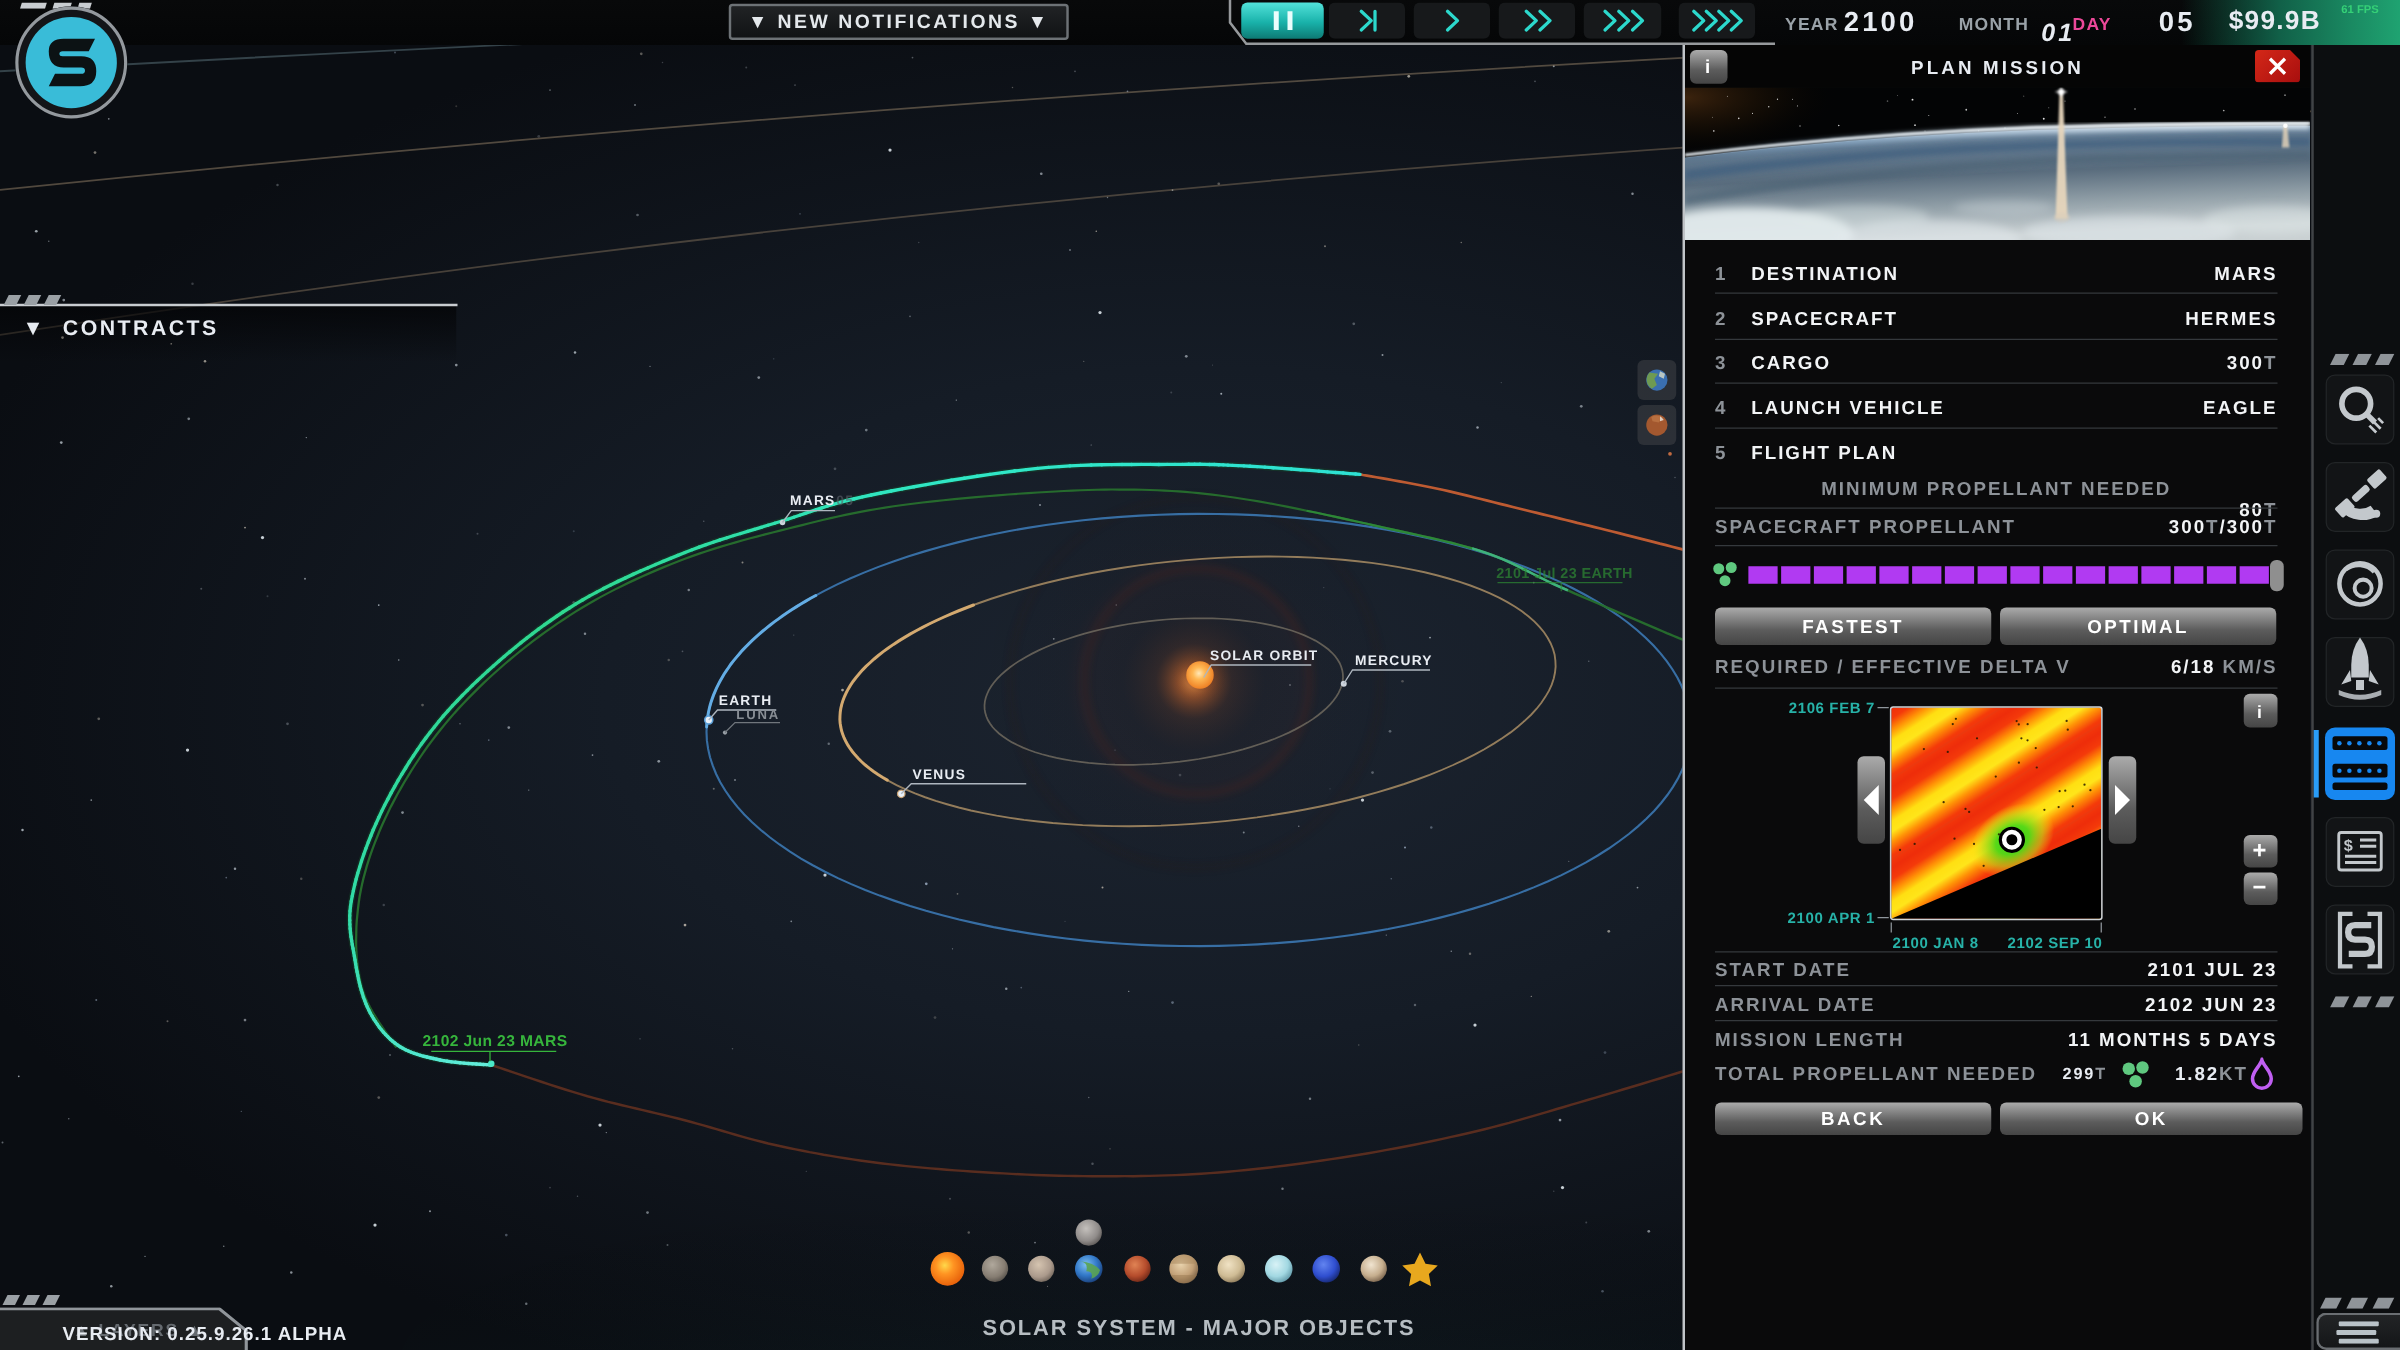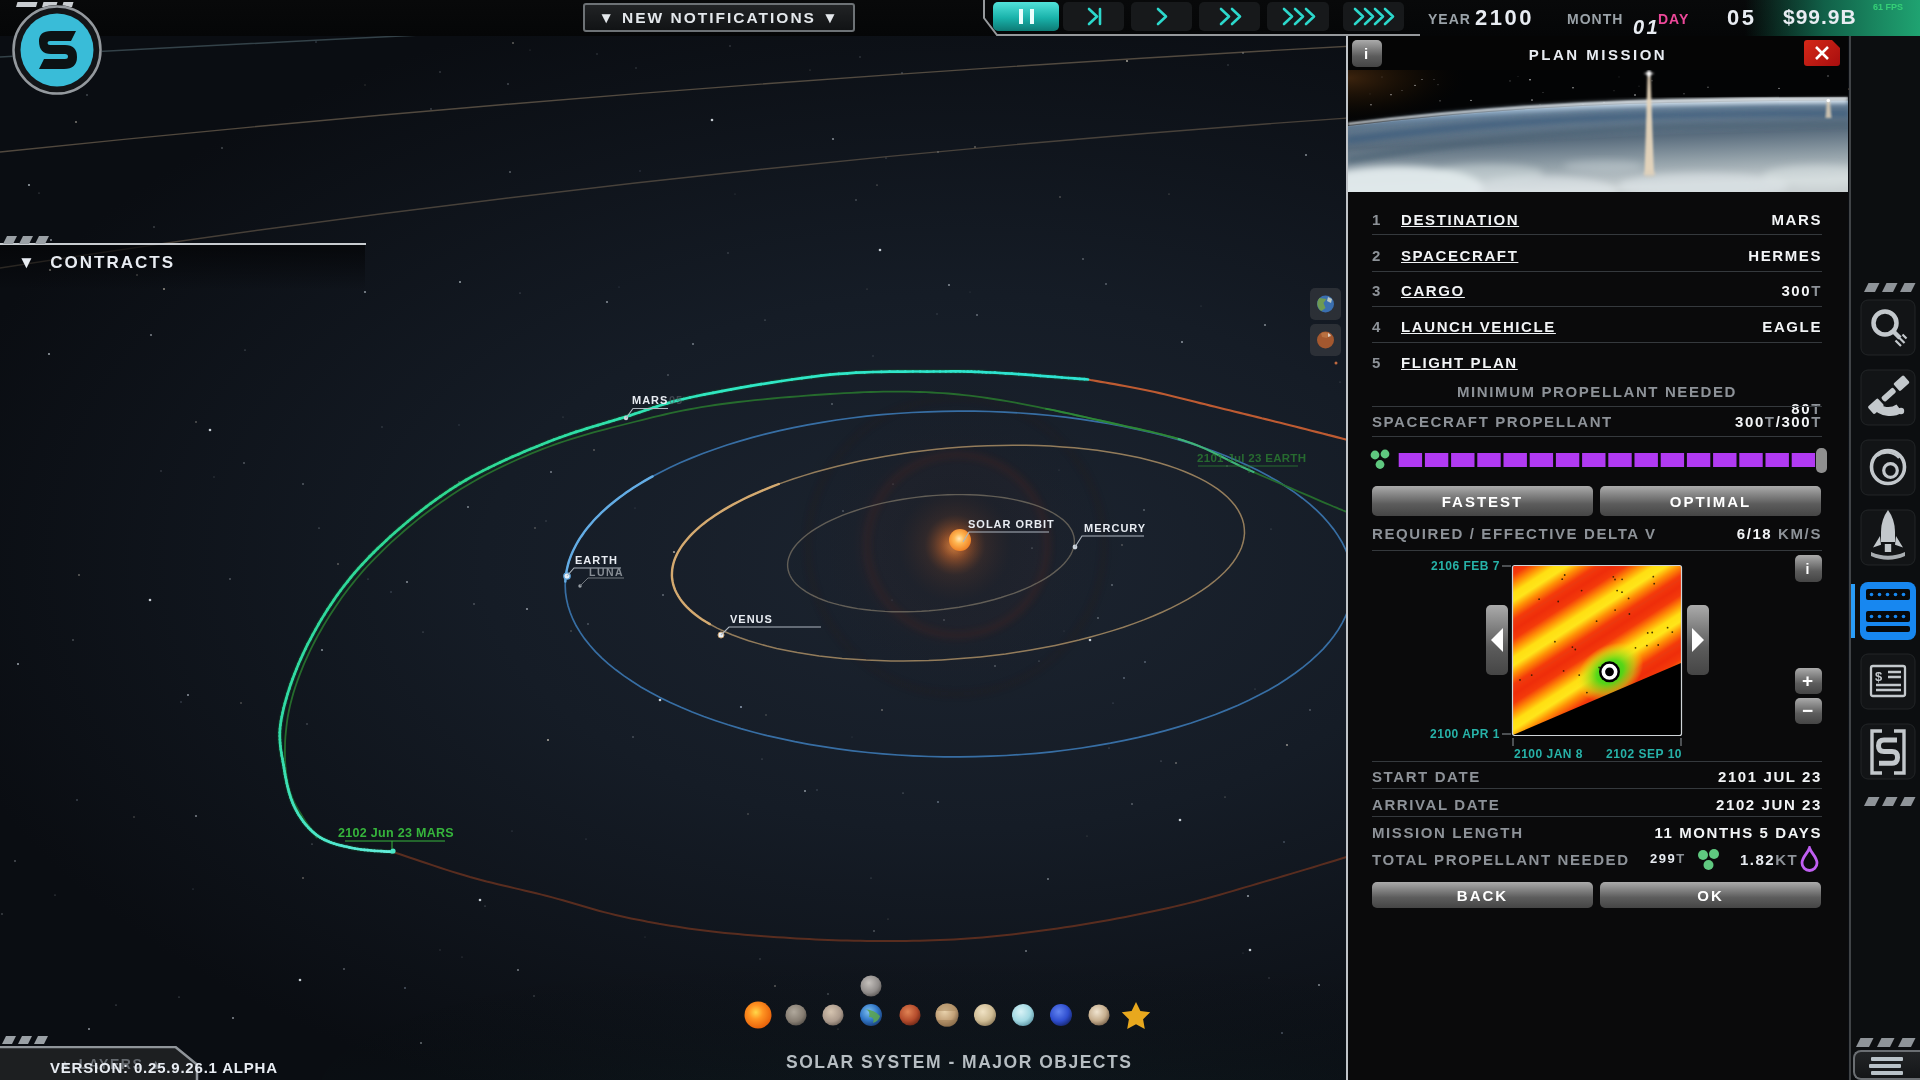--- a/index.html
+++ b/index.html
@@ -5,21 +5,21 @@
   html,body { width:1920px; height:1080px; overflow:hidden; background:#07090c;
     font-family:"Liberation Sans", sans-serif; }
   .abs { position:absolute; }
   .lbl { position:absolute; color:#e8ecf2; font-weight:bold; letter-spacing:1.5px; white-space:nowrap; }
   .gbtn { position:absolute; border-radius:5px; color:#fff; font-weight:bold;
      background:linear-gradient(to bottom,#ababab 0%,#8e8e8e 22%,#5c5c5c 60%,#454545 100%);
      display:flex; align-items:center; justify-content:center;
      text-align:center; letter-spacing:2px; }
   .row { position:absolute; left:1372px; width:450px; display:flex; align-items:center; }
   .row .num { color:#8d9298; width:29px; font-size:15px; font-weight:bold; }
-  .row .lab { color:#f2f4f6; font-size:15px; font-weight:bold; letter-spacing:1.6px;text-decoration:underline; }
+  .row .lab { color:#f2f4f6; font-size:15px; font-weight:bold; letter-spacing:1.6px; }
   .row .glab { color:#8d9298; font-size:15px; font-weight:bold; letter-spacing:1.6px; }
   .row .val { margin-left:auto; color:#f2f4f6; font-size:15px; font-weight:bold; letter-spacing:1.6px; }
   .div { position:absolute; left:1372px; width:450px; height:1px; background:#35393d; }
 </style></head>
 <body>
 
 <svg class="abs" style="left:0;top:0" width="1920" height="1080" viewBox="0 0 1920 1080">
   <defs>
     <radialGradient id="bgglow" cx="50%" cy="52%" r="55%">
       <stop offset="0%" stop-color="#1c2430"></stop>
@@ -982,21 +982,21 @@
       <circle cx="20" cy="8" r="5"></circle>
       <circle cx="14.5" cy="19" r="5"></circle>
     </g>
   </svg>
 <div class="lbl" style="left:1740px;top:851px;font-size:15px;">1.82<span style="color:#8d9298">KT</span></div>
 <svg class="abs" style="left:1800px;top:846px" width="19" height="26" viewBox="0 0 19 26">
   <path d="M 9.5,2 C 11,7 17,11 17,17 a 7.5,7.5 0 0 1 -15,0 C 2,11 8,7 9.5,2 Z" fill="none" stroke="#c05ff2" stroke-width="2.8"></path>
 </svg>
 
 <div class="gbtn" style="left:1372px;top:882px;width:221px;height:26px;font-size:15px;">BACK</div>
-<div class="gbtn" style="left:1600px;top:882px;width:221px;height:26px;font-size:15px;">OK</div>
+<div class="gbtn" style="left:1600px;top:882px;width:242px;height:26px;font-size:15px;">OK</div>
 
 <div class="abs" style="left:1849px;top:36px;width:71px;height:1044px;background:#0c0e10;border-left:2px solid #404346;"></div>
 <svg class="abs" style="left:1864px;top:283px" width="56" height="9" viewBox="0 0 56 9">
     <g fill="#8f9499">
       <path d="M 0,9 l 4.5,-9 h 11 l -4.5,9 z"></path>
       <path d="M 18,9 l 4.5,-9 h 11 l -4.5,9 z"></path>
       <path d="M 36,9 l 4.5,-9 h 11 l -4.5,9 z"></path>
     </g>
   </svg>
 <svg class="abs" style="left:1864px;top:797px" width="56" height="9" viewBox="0 0 56 9">

